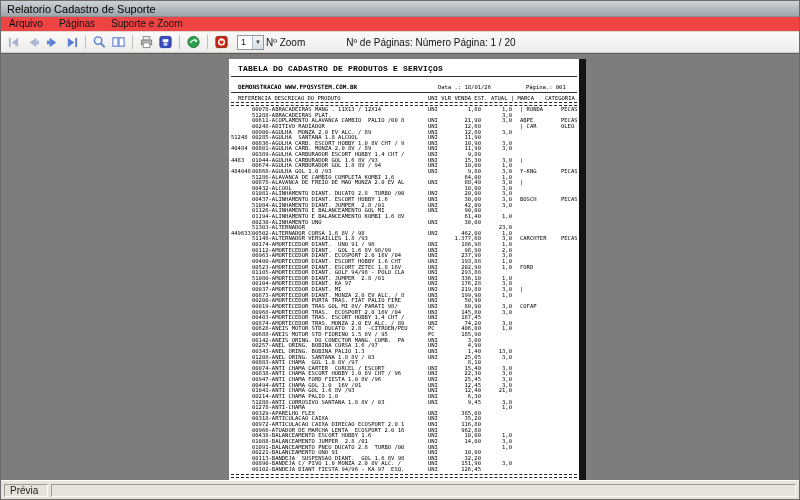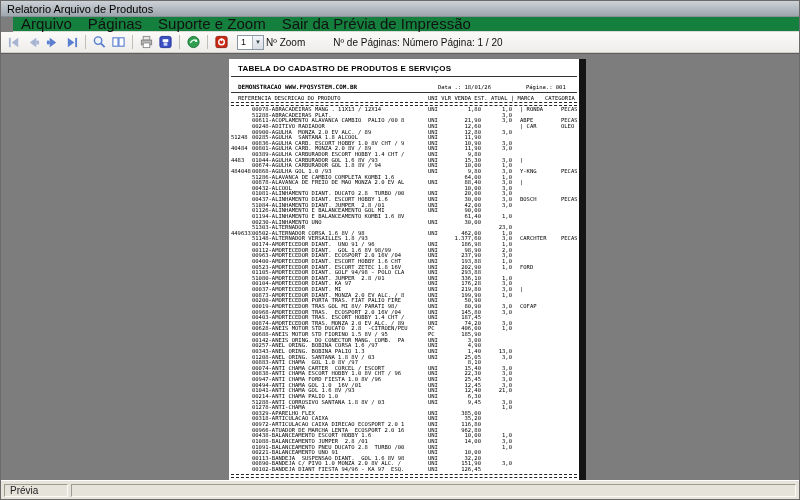--- a/index.html
+++ b/index.html
@@ -5,47 +5,47 @@
   html,body{margin:0;padding:0;}
   body{width:800px;height:500px;overflow:hidden;background:#7d7d7d;
        font-family:"Liberation Sans",sans-serif;-webkit-font-smoothing:antialiased;}
   .window{width:800px;height:500px;display:flex;flex-direction:column;
           border:1px solid #6b6b6b;box-sizing:border-box;background:#7d7d7d;}
   
   .titlebar{height:15px;background:linear-gradient(#cdd2d7,#9da5ad);
             border-bottom:1px solid #8a9097;display:flex;align-items:center;
             padding:0 6px;font-size:11px;color:#000;}
   
-  .menubar{height:14px;background:#15803d;border-bottom:1px solid #dcdad6;
-           display:flex;align-items:center;font-size:15px;color:#111;margin-left:12px;}
+  .menubar{height:14px;background:#ef4444;border-bottom:1px solid #dcdad6;
+           display:flex;align-items:center;font-size:10px;color:#111;}
   .menuitem{padding:0 8px;height:14px;line-height:14px;cursor:default;}
   
   .toolbar{height:20px;background:linear-gradient(#fbfaf9,#efedea);
            border-bottom:1px solid #cfccc6;display:flex;align-items:center;
            padding:0 4px;font-size:10px;color:#111;}
   .tbtn{width:19px;height:17px;display:flex;align-items:center;justify-content:center;
         border-radius:2px;}
   .tsep{width:1px;height:14px;background:#c2beb6;margin:0 4px;}
   .combo{width:25px;height:13px;background:#fff;border:1px solid #8a97a5;
          display:flex;align-items:center;margin-left:6px;}
   .combo .val{flex:1;padding-left:3px;font-size:9px;line-height:11px;}
   .combo .drop{width:10px;height:100%;background:linear-gradient(#f4f6f8,#d7dde4);
          border-left:1px solid #aab4bf;display:flex;align-items:center;justify-content:center;
          font-size:6px;color:#344;}
   .tlabel{margin-left:2px;}
-  .pageslabel{margin-left:28px;}
+  .pageslabel{margin-left:41px;}
   
   .workarea{flex:1;position:relative;background:#7d7d7d;border-top:1px solid #5e5e5e;overflow:hidden;}
   .page{position:absolute;left:228px;top:5px;width:350px;height:429px;background:#fff;
         box-sizing:border-box;}
   .pageshadow{position:absolute;left:578px;top:5px;width:7px;height:429px;background:#141414;}
   
   .doc{position:absolute;left:2px;top:0;right:2px;bottom:0;color:#000;}
   .doc-title{margin:5px 0 0 7px;font-size:8px;font-weight:bold;letter-spacing:.2px;
-             font-family:Liberation Sans, sans-serif;}
+             font-family:Liberation Mono, monospace;}
   .hr{height:0;border-top:1px solid #333;margin:2px 0 0 0;}
   .subline{display:flex;margin:6px 0 0 7px;font-family:"DejaVu Sans Mono",monospace;
            align-items:baseline;}
   .subtitle{font-size:6px;font-weight:bold;width:200px;}
   .subdate{font-size:5.5px;width:88px;}
   .subpage{font-size:5.5px;}
   .thead{display:flex;font-family:"DejaVu Sans Mono",monospace;font-size:5.5px;
          line-height:6px;margin-top:2px;white-space:pre;}
   .thead .h1{width:197px;padding-left:7px;box-sizing:border-box;}
   .thead .h2{width:117px;}
@@ -59,38 +59,37 @@
   .c-u{width:17px;}
   .c-p{width:36px;text-align:right;}
   .c-e{width:31px;text-align:right;}
   .c-m{width:46px;padding-left:8px;box-sizing:border-box;overflow:hidden;}
   .c-c{flex:1;padding-left:3px;overflow:hidden;}
   
   .statusbar{height:19px;background:#e6e3db;border-top:1px solid #fff;
              display:flex;align-items:center;padding:2px 3px;gap:3px;box-sizing:border-box;}
   .spanel{height:13px;border:1px solid;border-color:#9d9a92 #fbfaf7 #fbfaf7 #9d9a92;
           font-size:10px;line-height:12px;color:#222;padding:0 5px;box-sizing:border-box;}
-  .spanel.first{width:64px;}
+  .spanel.first{width:44px;}
   .spanel.fill{flex:1;}
   svg{display:block;}
 </style>
 </head>
 <body>
 
 <div class="window">
 
   <div class="titlebar">
-    <span>Relatorio Arquivo de Produtos</span>
+    <span>Relatorio Cadastro de Suporte</span>
   </div>
 
   <div class="menubar">
     <span class="menuitem">Arquivo</span>
     <span class="menuitem">Páginas</span>
     <span class="menuitem">Suporte e Zoom</span>
-    <span class="menuitem">Sair da Prévia de Impressão</span>
   </div>
 
   <div class="toolbar">
     <span class="tbtn">
       <svg width="15" height="13" viewBox="0 0 16 14">
         <rect x="2" y="2" width="2" height="10" fill="#a7b4d2"></rect>
         <path d="M12 2 L5 7 L12 12 Z" fill="#a7b4d2"></path>
       </svg>
     </span>
     <span class="tbtn">

